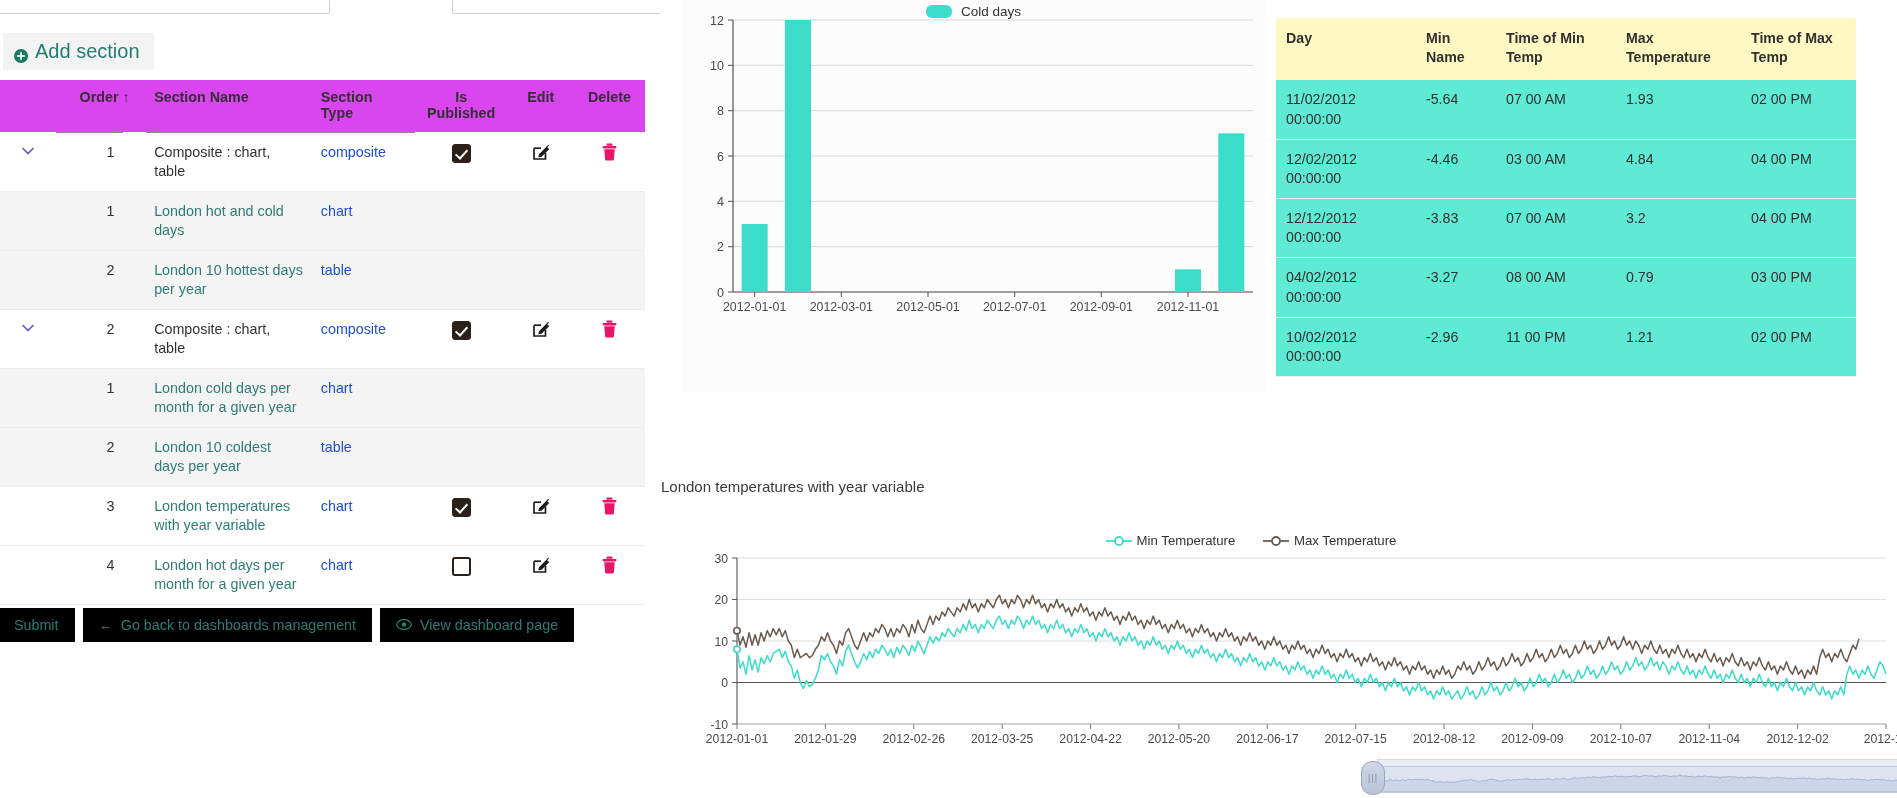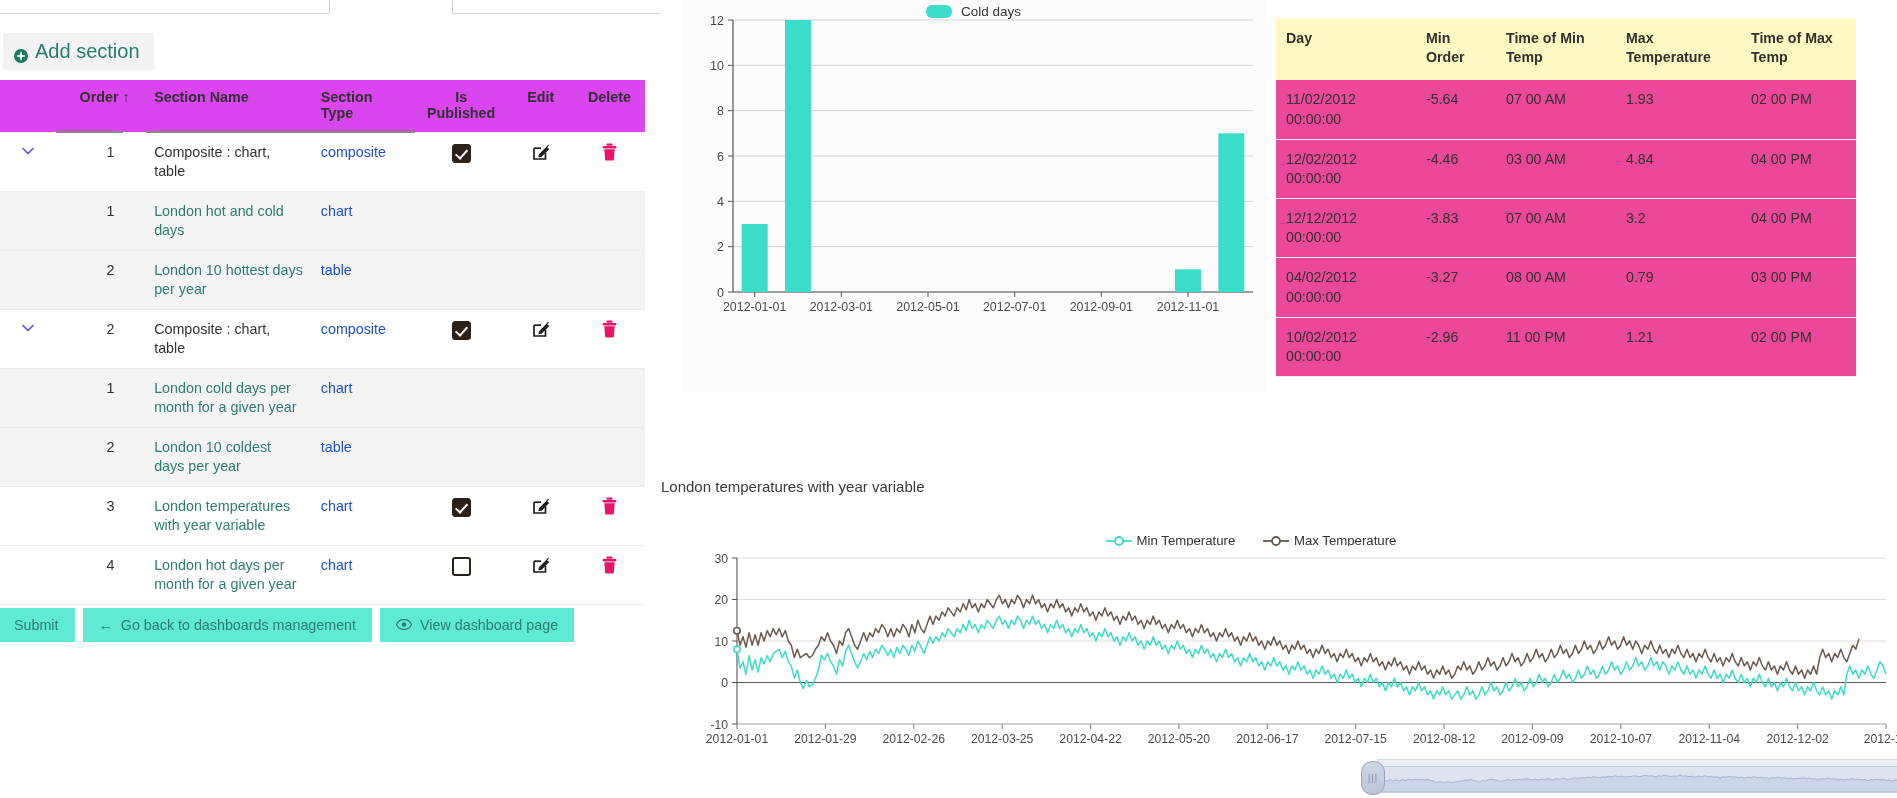--- a/index.html
+++ b/index.html
@@ -77,21 +77,21 @@
   .cbx.on::after{
     content:""; position:absolute; left:5px; top:2px; width:5px; height:10px;
     border:solid #fff; border-width:0 2.2px 2.2px 0; transform:rotate(42deg);
   }
   .icon-btn { background:none;border:none;padding:0;cursor:pointer;line-height:0; display:inline-block;}
 
   #bottom-actions {
     position: absolute; left: 0; top: 608px; display: flex; gap: 8px; align-items: stretch;
   }
   .act-btn {
-    background:#5eead4; border:none; padding: 9px 16px; font-size:14.3px;
+    background:#000000; border:none; padding: 9px 16px; font-size:14.3px;
     color:#2d7d72; display:flex; align-items:center; gap:8px; cursor:pointer;
     font-family:"Liberation Sans", sans-serif; white-space:nowrap;
   }
   .act-btn.first { padding-left: 14px; }
 
   
   #right-area { position:absolute; left:661px; top:0; width:1236px; height:681px; background:#fff; }
 
   
   #bar-chart-panel { position:absolute; left:20px; top:-18px; width:585px; height:410px; background:#fcfcfc; }
@@ -99,21 +99,21 @@
   #bar-legend .sw { display:inline-block; width:26px; height:13px; border-radius:6px; background:#3bddca; vertical-align:-2px; margin-right:9px;}
   .chart-svg { display:block; }
 
   
   #data-table-wrap { position:absolute; left:615px; top:18px; width:600px; }
   #data-table { width: 580px; border-collapse: collapse; font-size:14.2px; color:#323130; }
   #data-table thead th {
     background:#fef9c3; font-weight:600; text-align:left; vertical-align:top;
     padding: 11px 10px 13px 10px; line-height:1.35;
   }
-  #data-table tbody td { padding: 10px 10px; vertical-align: top; border-bottom:1px solid #ededed; line-height:1.35; background:#ec4899;}
+  #data-table tbody td { padding: 10px 10px; vertical-align: top; border-bottom:1px solid #ededed; line-height:1.35; background:#5eead4;}
   #data-table thead th.h-day{width:140px;}
   #data-table thead th.h-min{width:80px;}
   #data-table thead th.h-tmin{width:120px;}
   #data-table thead th.h-max{width:125px;}
   #data-table thead th.h-tmax{width:115px;}
 
   
   #line-title { position:absolute; left:0px; top:478px; font-size:15px; color:#3a3a3a; }
   #line-chart-panel { position:absolute; left:20px; top:508px; width:1216px; height:250px; background:#fff; }
   #line-legend { position:absolute; left:0; top:25px; width:1140px; text-align:center; font-size:13.2px; color:#333; }
@@ -355,21 +355,21 @@
           <line x1="507.00000000000006" y1="310" x2="507.00000000000006" y2="315" stroke="#555" stroke-width="1"></line>
           <text x="507.00000000000006" y="329" text-anchor="middle" font-size="12.4" fill="#4a4a4a" font-family="&quot;Liberation Sans&quot;, sans-serif">2012-11-01</text>
         </svg>
     </div>
 
     <div id="data-table-wrap">
       <table id="data-table">
         <thead>
           <tr id="data-thead-row">
               <th class="h-day">Day</th>
-              <th class="h-min">Min Order</th>
+              <th class="h-min">Min Name</th>
               <th class="h-tmin">Time of Min Temp</th>
               <th class="h-max">Max Temperature</th>
               <th class="h-tmax">Time of Max Temp</th>
             </tr>
         </thead>
         <tbody id="data-tbody">
             <tr>
               <td>11/02/2012 00:00:00</td>
               <td>-5.64</td>
               <td>07 00 AM</td>

